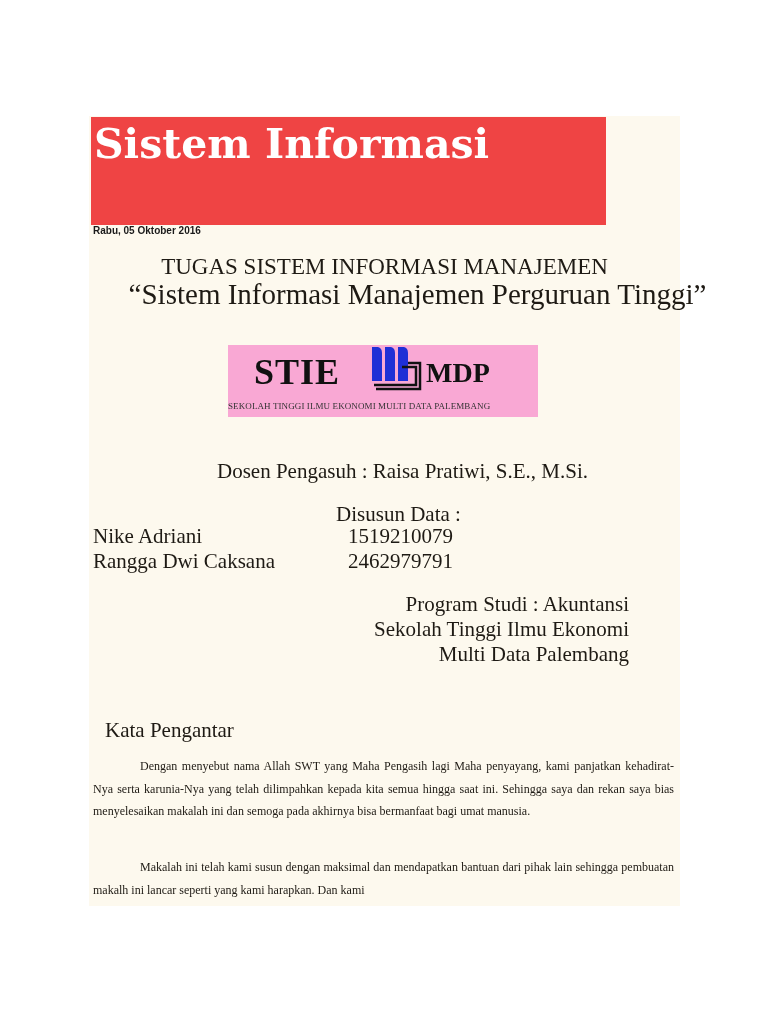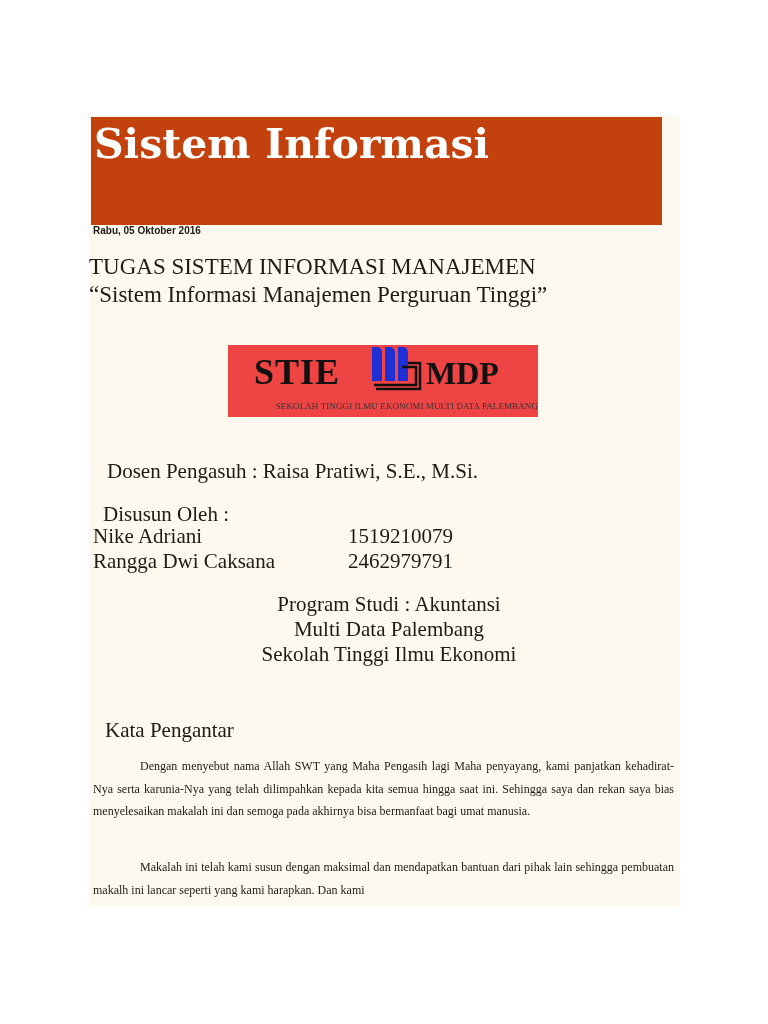--- a/index.html
+++ b/index.html
@@ -20,23 +20,23 @@
       left: 89px;
       top: 116px;
       width: 591px;
       height: 790px;
       background: #fdf9ee;
     }
     .banner {
       position: absolute;
       left: 91px;
       top: 117px;
-      width: 571px;
+      width: 515px;
       height: 108px;
-      background: #c2410c;
+      background: #ef4444;
     }
     .banner-title {
       position: absolute;
       left: 3px;
       top: 2px;
       margin: 0;
       font-family: "DejaVu Serif", serif;
       font-weight: bold;
       font-size: 41px;
       line-height: 50px;
@@ -51,39 +51,41 @@
       font-family: "Liberation Sans", sans-serif;
       font-weight: bold;
       font-size: 10px;
       line-height: 12px;
       color: #1a1a1a;
     }
     .center-block {
       position: absolute;
       left: 89px;
       width: 591px;
+      text-align: center;
       white-space: nowrap;
     }
     .doc-heading {
       top: 253px;
       font-size: 23px;
       line-height: 27px;
     }
     .doc-subtitle {
       top: 281px;
-      font-size: 23px;
+      font-size: 29px;
       line-height: 27px;
+      margin-left: 33px;
     }
     .logo-box {
       position: absolute;
       left: 228px;
       top: 345px;
       width: 310px;
       height: 72px;
-      background: #ef4444;
+      background: #f9a8d4;
     }
     .logo-stie {
       position: absolute;
       left: 26px;
       top: 7px;
       font-family: "Liberation Serif", serif;
       font-weight: bold;
       font-size: 36px;
       line-height: 40px;
       color: #111111;
@@ -95,30 +97,30 @@
       top: 0px;
       width: 54px;
       height: 48px;
     }
     .logo-mdp {
       position: absolute;
       left: 198px;
       top: 9px;
       font-family: "Liberation Serif", serif;
       font-weight: bold;
-      font-size: 32px;
+      font-size: 28px;
       line-height: 38px;
       color: #111111;
     }
     .logo-tagline {
       position: absolute;
       left: 0;
       width: 310px;
       top: 56px;
-      text-align: right;
+      text-align: left;
       font-family: "Liberation Serif", serif;
       font-size: 9px;
       line-height: 11px;
       color: #333333;
       letter-spacing: 0.1px;
       white-space: nowrap;
     }
     .line-22 {
       font-size: 21px;
       line-height: 24px;
@@ -148,21 +150,21 @@
       left: 255px;
       top: 0;
     }
     .author-1 { top: 524px; }
     .author-2 { top: 549px; }
     .program-lines {
       position: absolute;
       left: 149px;
       width: 480px;
       top: 592px;
-      text-align: center;
+      text-align: right;
       font-size: 21px;
       line-height: 25px;
     }
     .program-lines div { white-space: nowrap; }
     .section-title {
       position: absolute;
       left: 93px;
       top: 706px;
       font-size: 21px;
       line-height: 24px;
@@ -209,34 +211,34 @@
     <path d="M30 2 L36 2 Q40 3 40 8 L40 36 L30 36 Z" fill="#1f2fd6"></path>
     <path d="M6 40 L48 40 L48 22 L34 22" fill="none" stroke="#111" stroke-width="2.5"></path>
     <path d="M8 44 L52 44 L52 18 L40 18" fill="none" stroke="#111" stroke-width="2.5"></path>
   </svg>
   <span class="logo-mdp">MDP</span>
   <div class="logo-tagline">SEKOLAH TINGGI ILMU EKONOMI MULTI DATA PALEMBANG</div>
 </div>
 
 <div class="center-block line-22 supervisor">Dosen Pengasuh : Raisa Pratiwi, S.E., M.Si.</div>
 
-<div class="center-block line-22 compiled-by">Disusun Oleh :</div>
+<div class="center-block line-22 compiled-by">Disusun Data :</div>
 
 <div class="author-row author-1">
   <span class="author-name">Nike Adriani</span>
   <span class="author-id">1519210079</span>
 </div>
 <div class="author-row author-2">
   <span class="author-name">Rangga Dwi Caksana</span>
   <span class="author-id">2462979791</span>
 </div>
 
 <div class="program-lines">
   <div>Program Studi : Akuntansi</div>
+  <div>Sekolah Tinggi Ilmu Ekonomi</div>
   <div>Multi Data Palembang</div>
-  <div>Sekolah Tinggi Ilmu Ekonomi</div>
 </div>
 
 <h2 class="section-title">Kata Pengantar</h2>
 
 <p class="para para-1"><span class="indent"></span><span>Dengan menyebut nama Allah SWT yang Maha Pengasih lagi Maha penyayang, kami panjatkan kehadirat-Nya serta karunia-Nya yang telah dilimpahkan kepada kita semua hingga saat ini. Sehingga saya dan rekan saya bias menyelesaikan makalah ini dan semoga pada akhirnya bisa bermanfaat bagi umat manusia.</span></p>
 
 <p class="para para-2"><span class="indent"></span><span>Makalah ini telah kami susun dengan maksimal dan mendapatkan bantuan dari pihak lain sehingga pembuatan makalh ini lancar seperti yang kami harapkan. Dan kami</span></p>
 
 </body></html>

